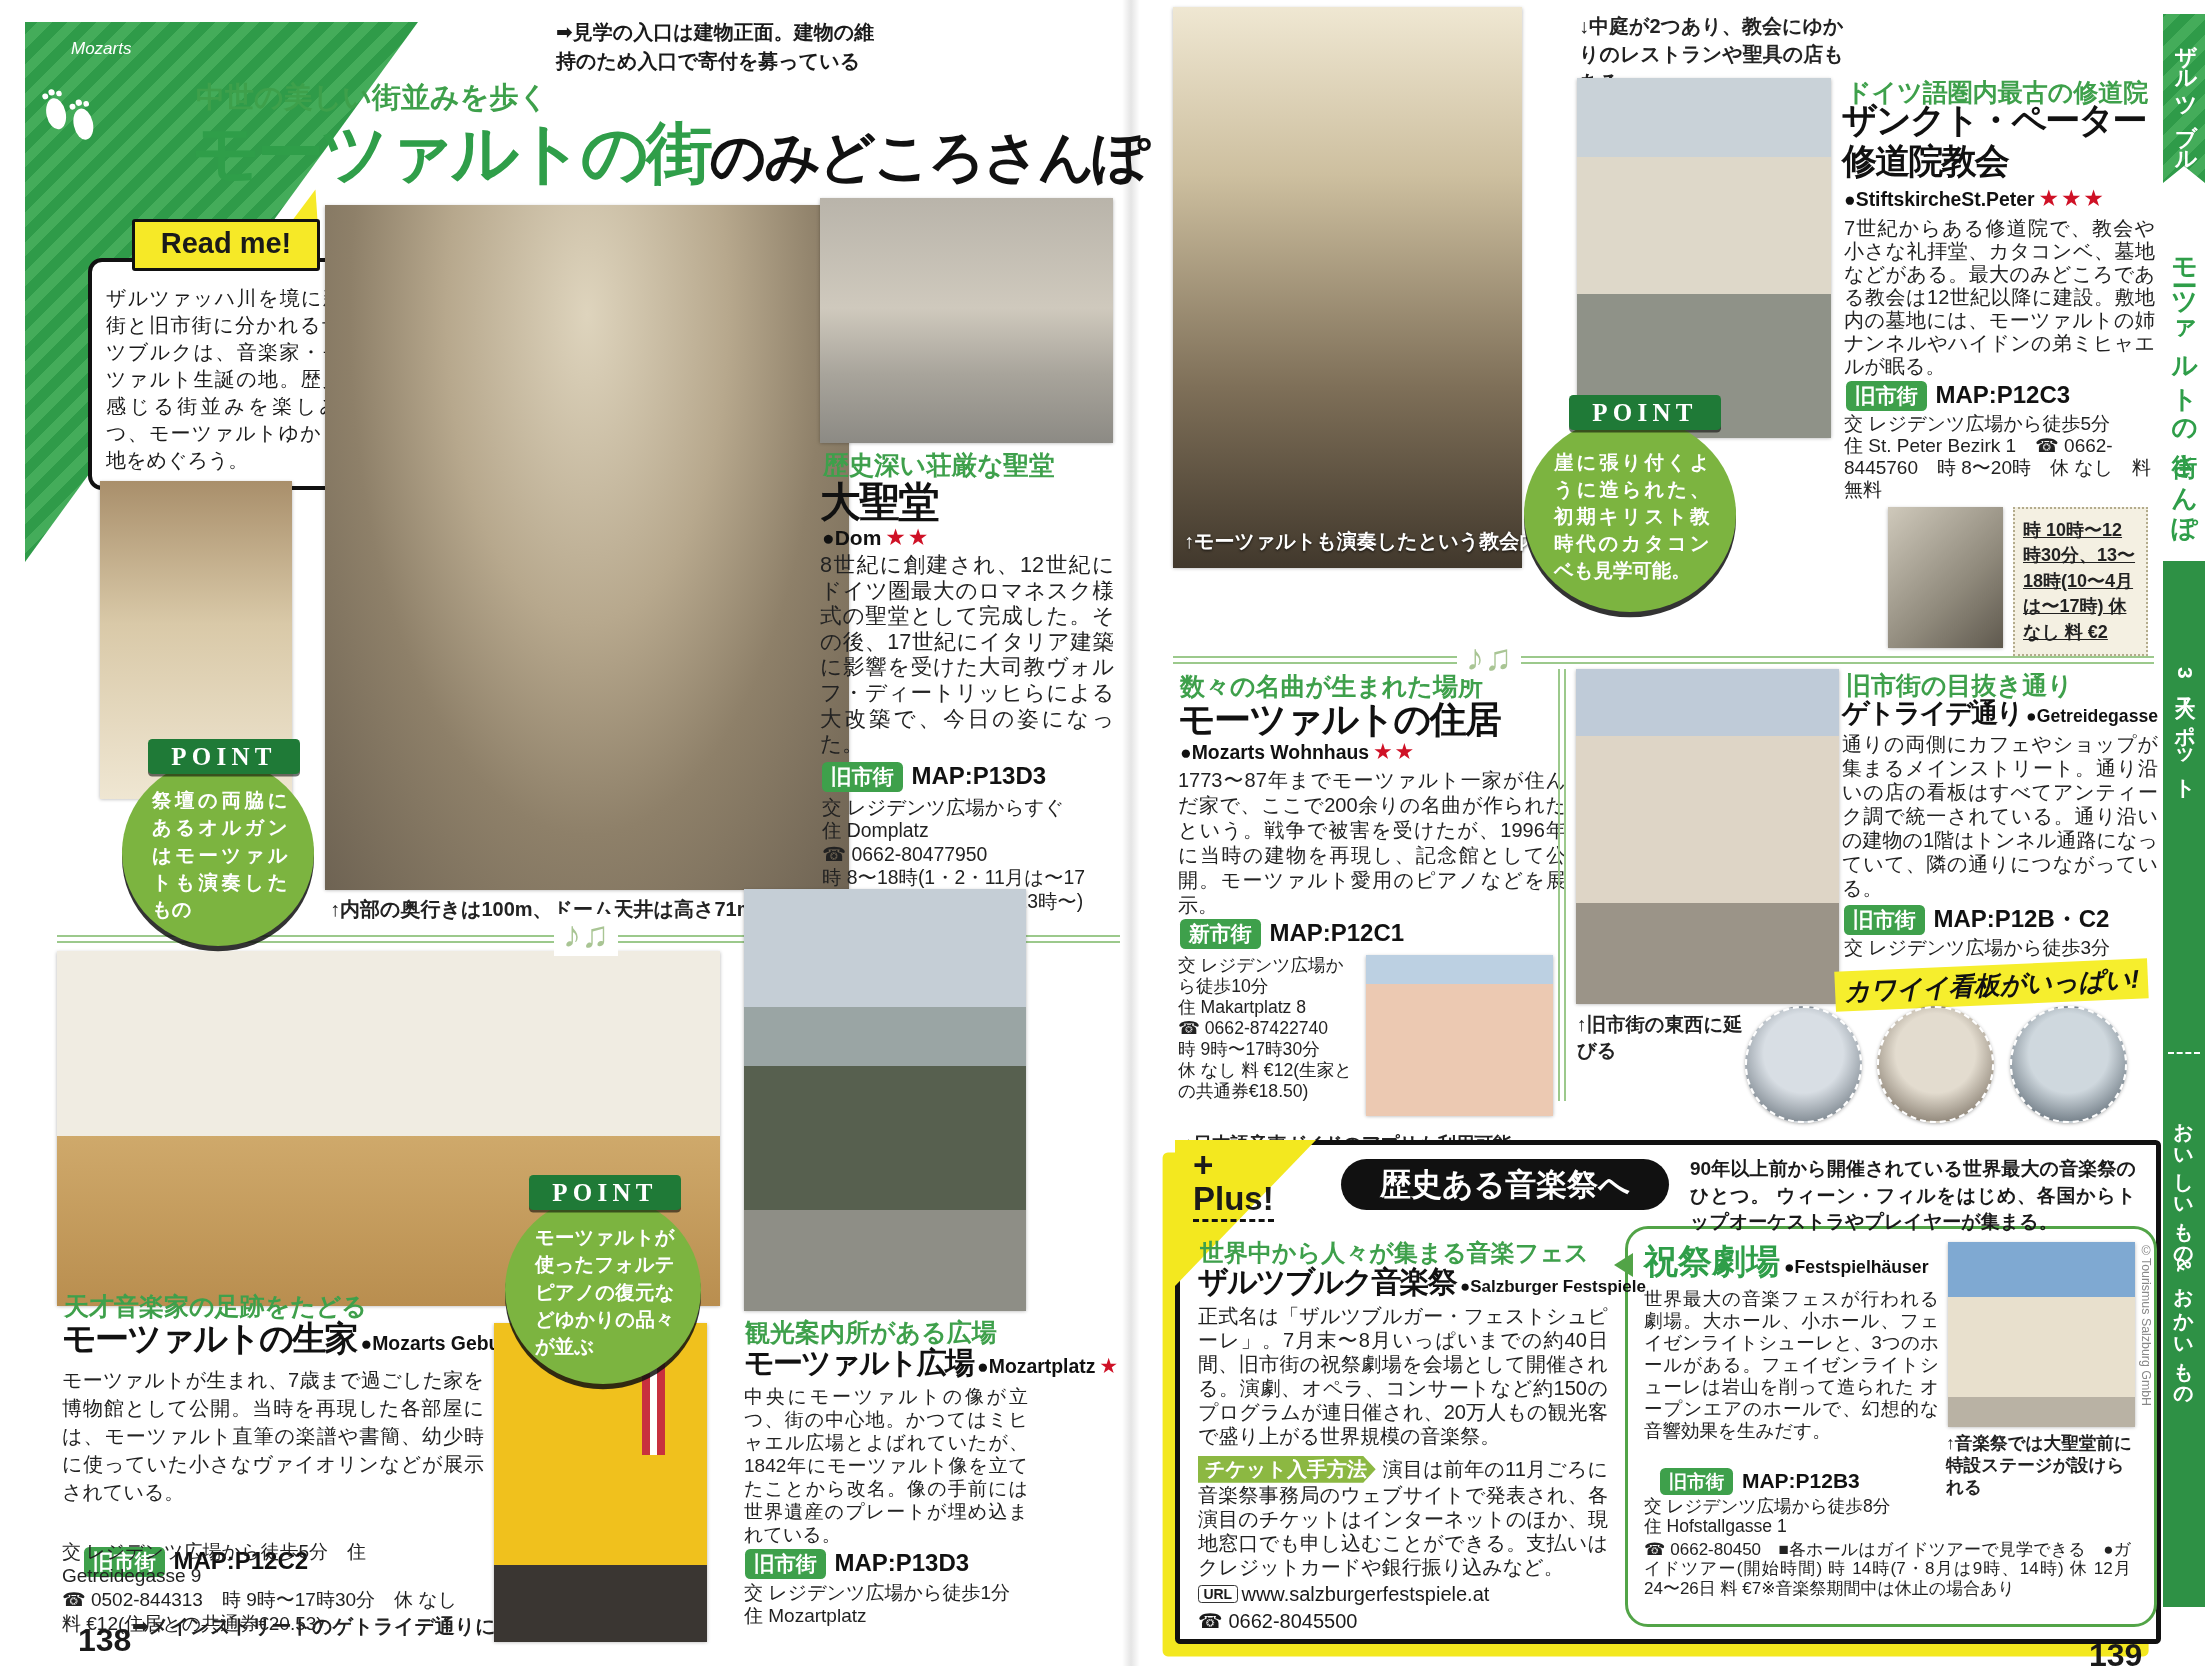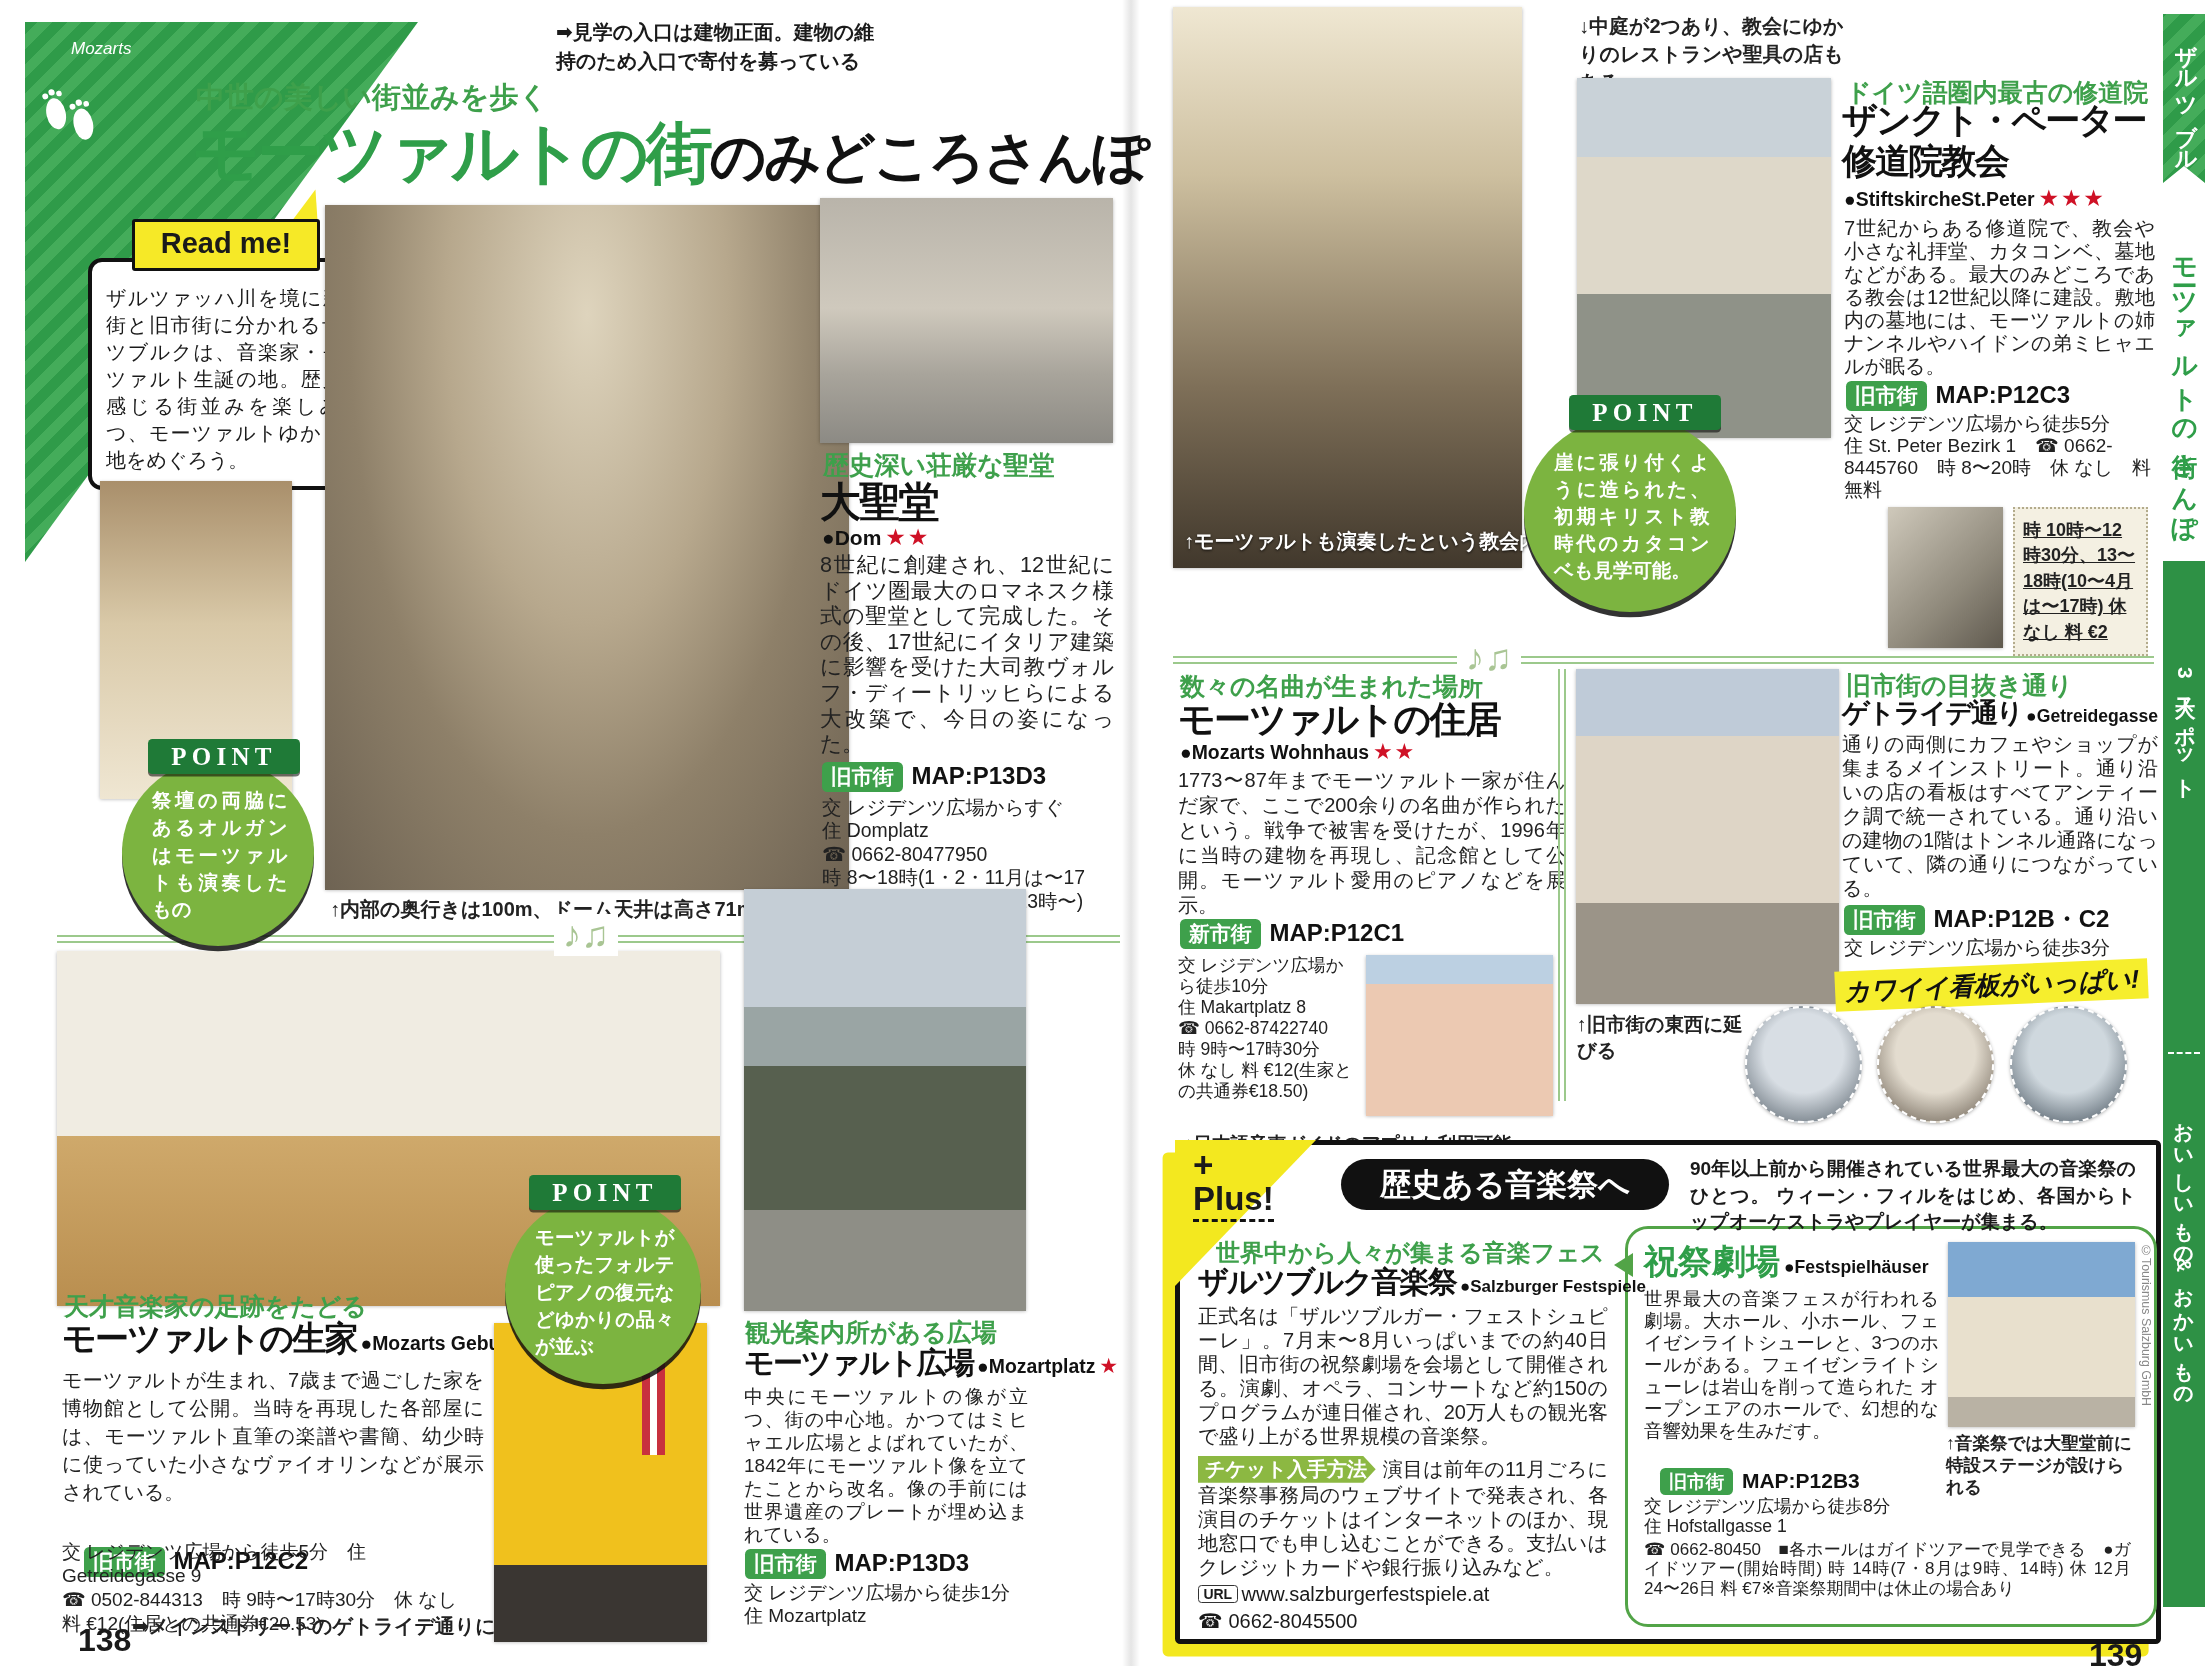--- a/index.html
+++ b/index.html
@@ -218,21 +218,21 @@
             box-shadow:-12.4px 12.4px 0 #f3e81f;z-index:4;"></div>
 <div class="abs" style="left:1175px;top:1140px;width:141px;height:146px;background:#f3e81f;clip-path:polygon(0 0,100% 0,0 100%);z-index:5;"></div>
 <div class="abs" style="left:1193px;top:1147px;z-index:6;line-height:1.0;">
   <div style="font-size:35px;font-weight:bold;">+</div>
   <div style="font-size:33px;font-weight:bold;border-bottom:3.5px dashed #111;padding-bottom:3.5px;">Plus!</div>
 </div>
 <div class="abs" style="left:1341px;top:1159px;width:328px;height:51px;background:#111;color:#fff;border-radius:30px;z-index:6;
             font-size:31px;font-weight:bold;text-align:center;line-height:51px;">歴史ある音楽祭へ</div>
 <div class="abs" style="left:1690px;top:1156px;width:446px;font-size:19px;line-height:26.5px;font-weight:bold;z-index:6;text-align:justify;">90年以上前から開催されている世界最大の音楽祭のひとつ。 ウィーン・フィルをはじめ、各国からトップオーケストラやプレイヤーが集まる。</div>
 
-<div class="abs kicker" style="left:1200px;top:1237px;font-size:24px;z-index:6;margin-left:16px;">世界中から人々が集まる音楽フェス</div>
+<div class="abs kicker" style="left:1200px;top:1237px;font-size:24px;z-index:6;">世界中から人々が集まる音楽フェス</div>
 <div class="abs" style="left:1198px;top:1262px;white-space:nowrap;z-index:6;">
   <span class="ttl" style="font-size:30px;">ザルツブルク音楽祭</span>
   <span class="nm" style="font-size:17px;">●Salzburger Festspiele</span>
 </div>
 <div class="abs bd" style="left:1198px;top:1304px;width:410px;font-size:20px;line-height:24px;z-index:6;">正式名は「ザルツブルガー・フェストシュピーレ」。7月末〜8月いっぱいまでの約40日間、旧市街の祝祭劇場を会場として開催される。演劇、オペラ、コンサートなど約150のプログラムが連日催され、20万人もの観光客で盛り上がる世界規模の音楽祭。</div>
 <div class="abs bd" style="left:1198px;top:1456px;width:410px;font-size:20px;line-height:24px;z-index:6;">
   <span style="background:#8cb842;color:#fff;font-weight:bold;padding:0.9px 8.8px 1.8px 7px;margin-right:7px;
                clip-path:polygon(0 0,93% 0,100% 50%,93% 100%,0 100%);display:inline-block;">チケット入手方法</span><span>演目は前年の11月ごろに音楽祭事務局のウェブサイトで発表され、各演目のチケットはインターネットのほか、現地窓口でも申し込むことができる。支払いはクレジットカードや銀行振り込みなど。</span>
 </div>
 <div class="abs" style="left:1198px;top:1583px;z-index:6;">

